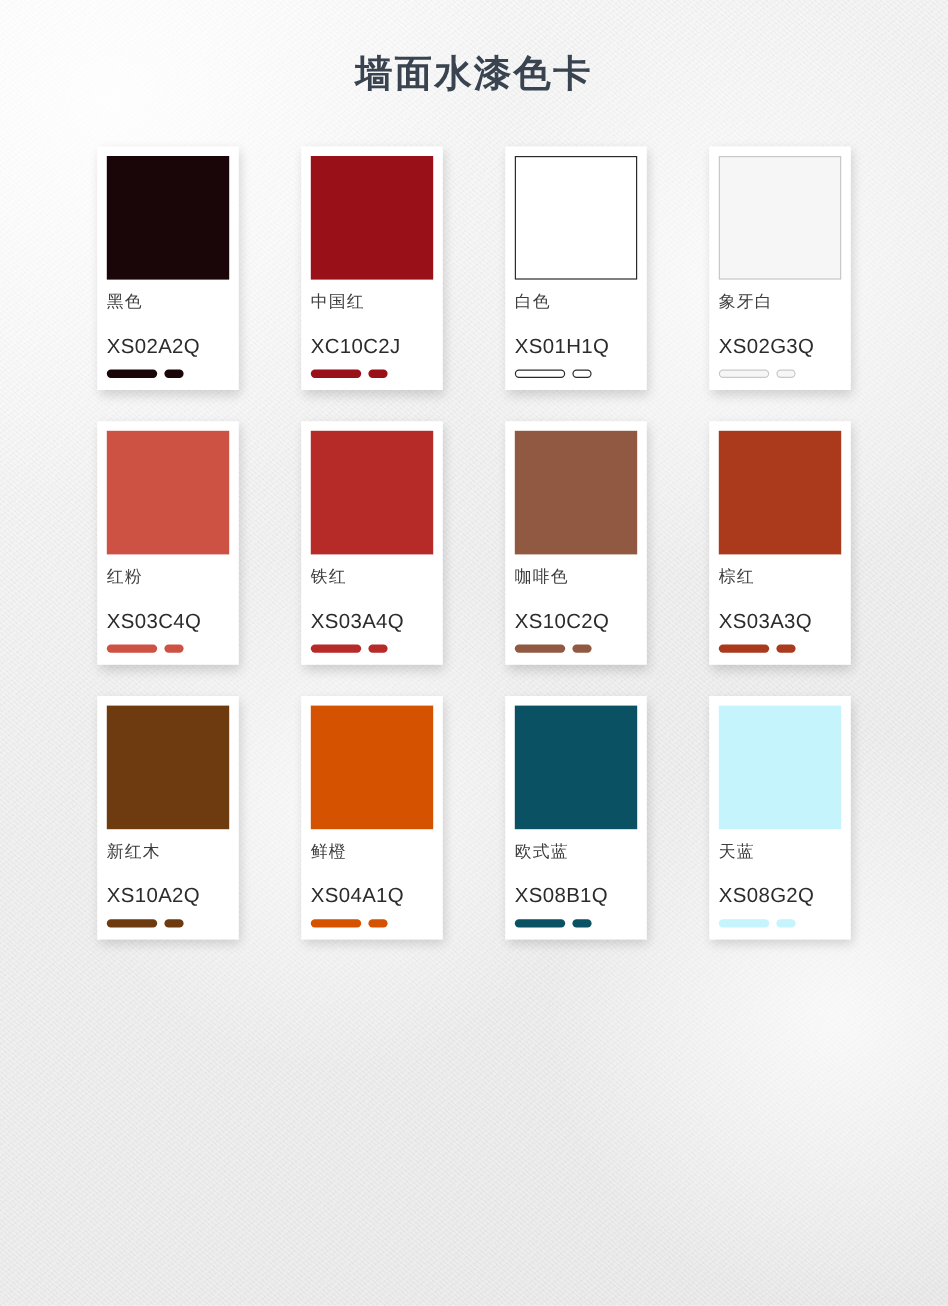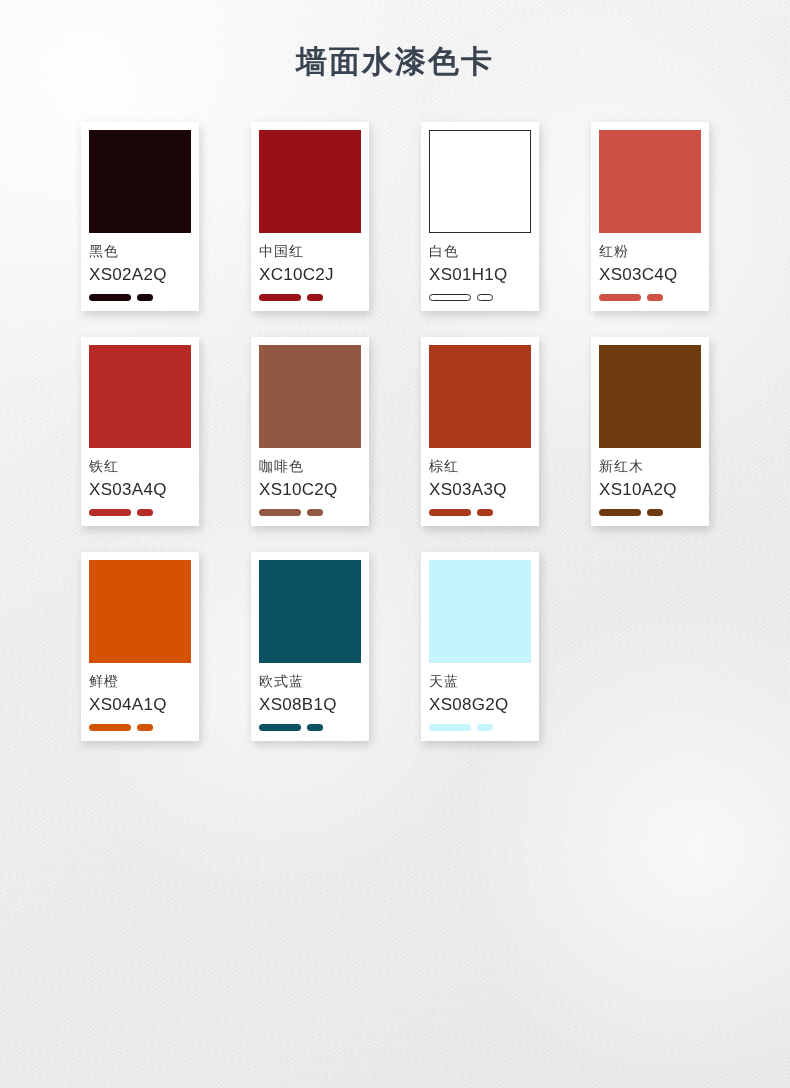--- a/index.html
+++ b/index.html
@@ -69,21 +69,21 @@
     margin-top: 9px;
     line-height: 18px;
     letter-spacing: 1px;
     white-space: nowrap;
   }
 
   .swatch-code {
     font-size: 17px;
     color: #2b2b2b;
     line-height: 22px;
-    margin-top: 4px;
+    margin-top: 18px;
     letter-spacing: 0.3px;
     white-space: nowrap;
   }
 
   .pill-row {
     display: flex;
     align-items: center;
     gap: 6px;
     margin-top: 8px;
     height: 7px;
@@ -132,20 +132,29 @@
       <div class="swatch-card">
         <span class="swatch-chip" style="background: rgb(255, 255, 255); border: 1px solid rgb(43, 43, 43);"></span>
         <div class="swatch-name">白色</div>
         <div class="swatch-code">XS01H1Q</div>
         <div class="pill-row">
           <span class="pill-long" style="background: rgb(255, 255, 255); border: 1px solid rgb(43, 43, 43);"></span>
           <span class="pill-short" style="background: rgb(255, 255, 255); border: 1px solid rgb(43, 43, 43);"></span>
         </div>
       </div>
       <div class="swatch-card">
+        <span class="swatch-chip" style="background: rgb(246, 246, 246); border: 1px solid rgb(201, 201, 201);"></span>
+        <div class="swatch-name">象牙白</div>
+        <div class="swatch-code">XS02G3Q</div>
+        <div class="pill-row">
+          <span class="pill-long" style="background: rgb(246, 246, 246); border: 1px solid rgb(201, 201, 201);"></span>
+          <span class="pill-short" style="background: rgb(246, 246, 246); border: 1px solid rgb(201, 201, 201);"></span>
+        </div>
+      </div>
+      <div class="swatch-card">
         <span class="swatch-chip" style="background: rgb(205, 82, 68);"></span>
         <div class="swatch-name">红粉</div>
         <div class="swatch-code">XS03C4Q</div>
         <div class="pill-row">
           <span class="pill-long" style="background: rgb(205, 82, 68);"></span>
           <span class="pill-short" style="background: rgb(205, 82, 68);"></span>
         </div>
       </div>
       <div class="swatch-card">
         <span class="swatch-chip" style="background: rgb(182, 42, 40);"></span>

